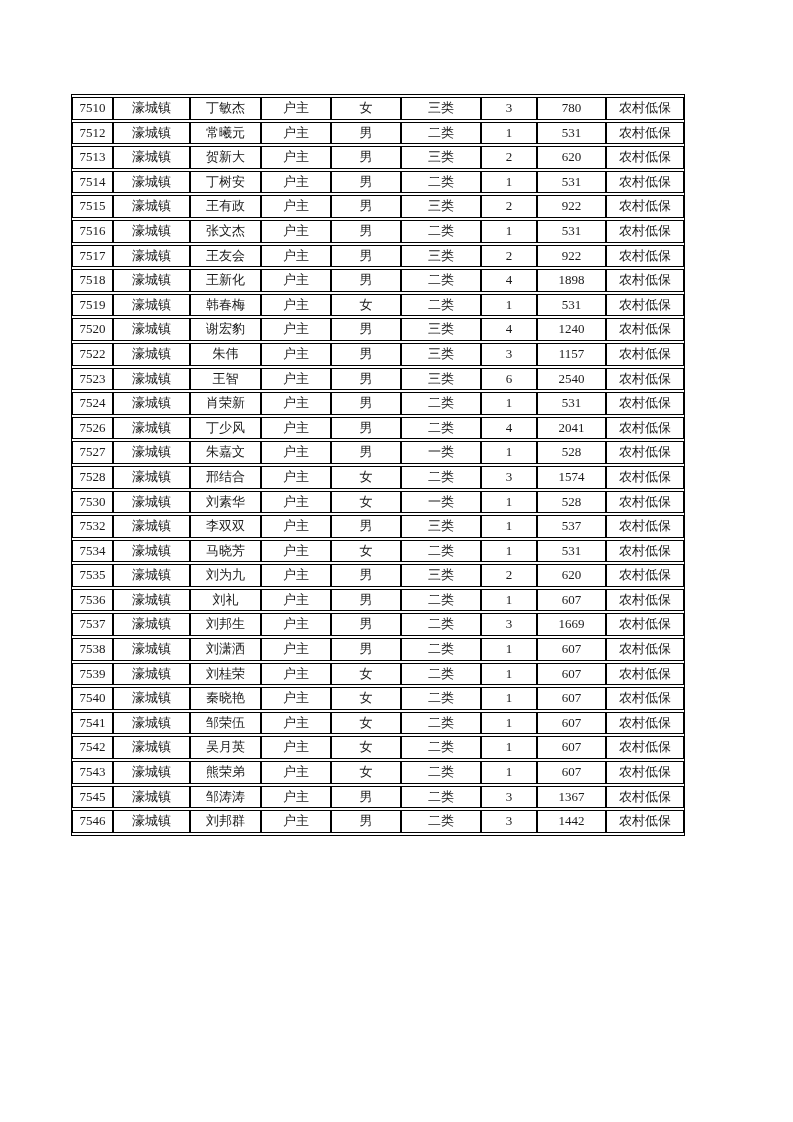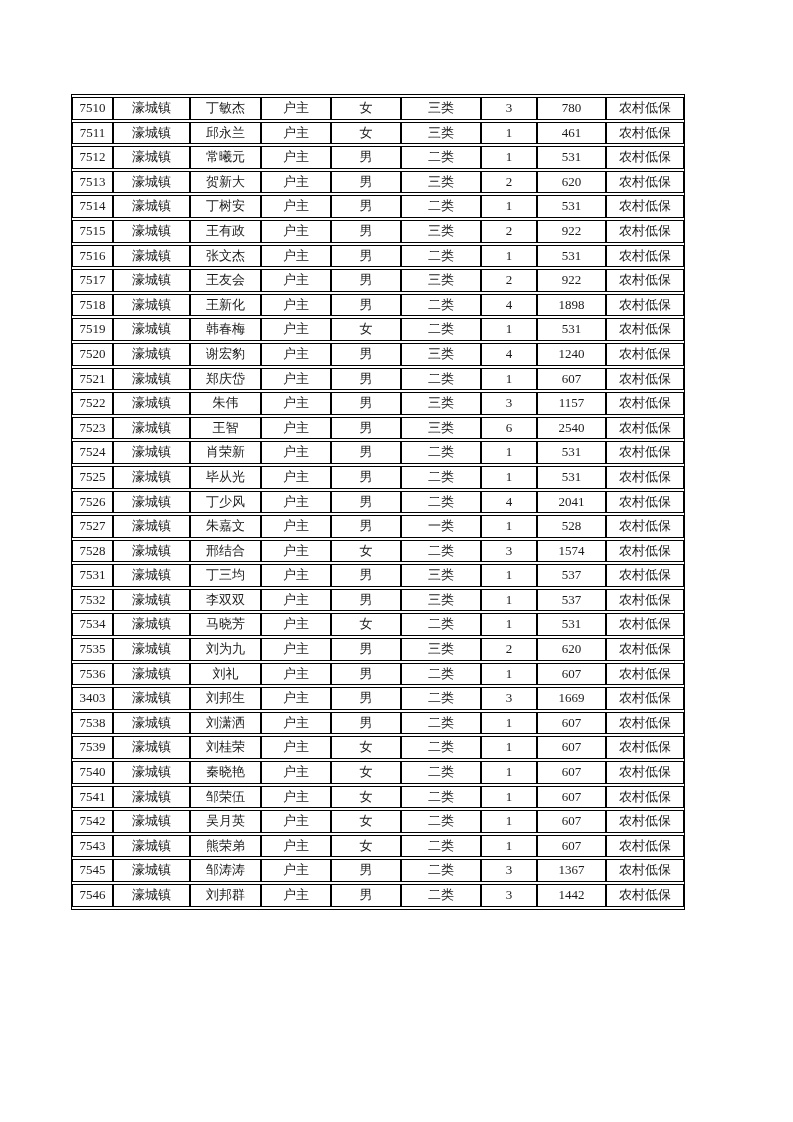--- a/index.html
+++ b/index.html
@@ -62,31 +62,20 @@
           <td>濠城镇</td>
           <td>丁敏杰</td>
           <td>户主</td>
           <td>女</td>
           <td>三类</td>
           <td>3</td>
           <td>780</td>
           <td>农村低保</td>
         </tr>
         <tr>
-          <td>7511</td>
-          <td>濠城镇</td>
-          <td>邱永兰</td>
-          <td>户主</td>
-          <td>女</td>
-          <td>三类</td>
-          <td>1</td>
-          <td>461</td>
-          <td>农村低保</td>
-        </tr>
-        <tr>
           <td>7512</td>
           <td>濠城镇</td>
           <td>常曦元</td>
           <td>户主</td>
           <td>男</td>
           <td>二类</td>
           <td>1</td>
           <td>531</td>
           <td>农村低保</td>
         </tr>
@@ -172,31 +161,20 @@
           <td>濠城镇</td>
           <td>谢宏豹</td>
           <td>户主</td>
           <td>男</td>
           <td>三类</td>
           <td>4</td>
           <td>1240</td>
           <td>农村低保</td>
         </tr>
         <tr>
-          <td>7521</td>
-          <td>濠城镇</td>
-          <td>郑庆岱</td>
-          <td>户主</td>
-          <td>男</td>
-          <td>二类</td>
-          <td>1</td>
-          <td>607</td>
-          <td>农村低保</td>
-        </tr>
-        <tr>
           <td>7522</td>
           <td>濠城镇</td>
           <td>朱伟</td>
           <td>户主</td>
           <td>男</td>
           <td>三类</td>
           <td>3</td>
           <td>1157</td>
           <td>农村低保</td>
         </tr>
@@ -216,31 +194,20 @@
           <td>濠城镇</td>
           <td>肖荣新</td>
           <td>户主</td>
           <td>男</td>
           <td>二类</td>
           <td>1</td>
           <td>531</td>
           <td>农村低保</td>
         </tr>
         <tr>
-          <td>7525</td>
-          <td>濠城镇</td>
-          <td>毕从光</td>
-          <td>户主</td>
-          <td>男</td>
-          <td>二类</td>
-          <td>1</td>
-          <td>531</td>
-          <td>农村低保</td>
-        </tr>
-        <tr>
           <td>7526</td>
           <td>濠城镇</td>
           <td>丁少风</td>
           <td>户主</td>
           <td>男</td>
           <td>二类</td>
           <td>4</td>
           <td>2041</td>
           <td>农村低保</td>
         </tr>
@@ -260,28 +227,28 @@
           <td>濠城镇</td>
           <td>邢结合</td>
           <td>户主</td>
           <td>女</td>
           <td>二类</td>
           <td>3</td>
           <td>1574</td>
           <td>农村低保</td>
         </tr>
         <tr>
-          <td>7531</td>
-          <td>濠城镇</td>
-          <td>丁三均</td>
-          <td>户主</td>
-          <td>男</td>
-          <td>三类</td>
-          <td>1</td>
-          <td>537</td>
+          <td>7530</td>
+          <td>濠城镇</td>
+          <td>刘素华</td>
+          <td>户主</td>
+          <td>女</td>
+          <td>一类</td>
+          <td>1</td>
+          <td>528</td>
           <td>农村低保</td>
         </tr>
         <tr>
           <td>7532</td>
           <td>濠城镇</td>
           <td>李双双</td>
           <td>户主</td>
           <td>男</td>
           <td>三类</td>
           <td>1</td>
@@ -315,21 +282,21 @@
           <td>濠城镇</td>
           <td>刘礼</td>
           <td>户主</td>
           <td>男</td>
           <td>二类</td>
           <td>1</td>
           <td>607</td>
           <td>农村低保</td>
         </tr>
         <tr>
-          <td>3403</td>
+          <td>7537</td>
           <td>濠城镇</td>
           <td>刘邦生</td>
           <td>户主</td>
           <td>男</td>
           <td>二类</td>
           <td>3</td>
           <td>1669</td>
           <td>农村低保</td>
         </tr>
         <tr>

